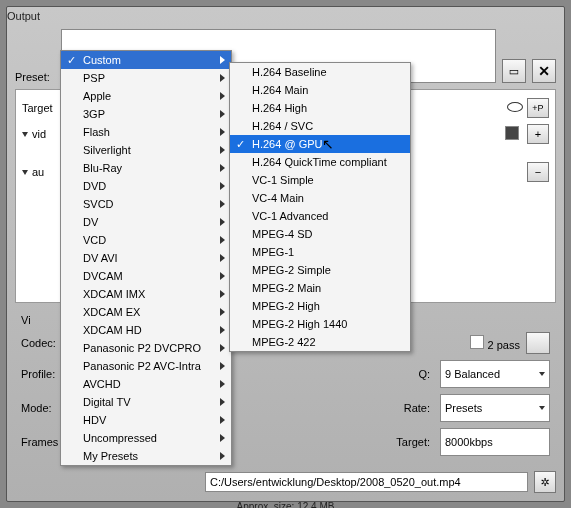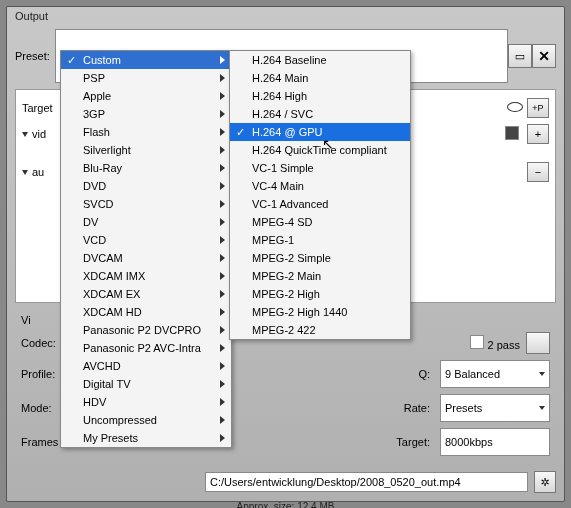--- a/index.html
+++ b/index.html
@@ -1,18 +1,18 @@
 <!DOCTYPE html>
 <html><head>
 <meta charset="utf-8">
 <style>
 body{margin:0;font-family:Tahoma,Arial,sans-serif;font-size:11px;background:#888;width:571px;height:508px;overflow:hidden}
 .win{position:absolute;left:6px;top:6px;right:6px;bottom:6px;background:linear-gradient(#c8c8c8,#b0b0b0);border:1px solid #555;border-radius:2px}
-.title{padding:3px 8px;font-size:11px;color:#222}
-.row{display:flex;align-items:center;padding:4px 8px;gap:0}
+.title{padding:3px 0;font-size:11px;color:#222}
+.row{display:flex;align-items:flex-end;padding:4px 8px;gap:6px}
 .lbl{width:40px}
 .combo{flex:1;background:#fff;border:1px solid #888;height:18px;display:flex;align-items:center;padding:17px 4px;font-size:11px}
 .tri{width:0;height:0;border-left:4px solid transparent;border-right:4px solid transparent;border-top:5px solid #000;margin-right:4px}
 .btn{width:22px;height:22px;background:linear-gradient(#f8f8f8,#d8d8d8);border:1px solid #777;display:flex;align-items:center;justify-content:center;cursor:pointer}
 .x{font-size:14px;font-weight:bold}
 .body{background:#fff;margin:2px 8px;height:200px;border:1px solid #999;padding:6px;position:relative}
 .lower{margin:2px 8px;padding:6px}
 .lrow{display:flex;align-items:center;gap:6px;padding:3px 0}
 .lrow .lbl{width:50px}
 .rlbl{width:40px;text-align:right;margin-left:auto;margin-right:4px}
@@ -23,21 +23,21 @@
 .bottom{display:flex;align-items:center;margin:6px 8px;gap:6px}
 .path{flex:1;background:#fff;border:1px solid #888;height:18px;display:flex;align-items:center;padding:0 4px;font-size:11px;margin-left:190px}
 .sz{text-align:center;padding:2px 12px;font-size:10px;color:#222}
 .eye{width:14px;height:8px;border:1px solid #333;border-radius:50%;display:inline-block}
 .tree-item{display:flex;align-items:center;gap:4px;padding:2px 0}
 .tree-arrow{width:0;height:0;border-left:3px solid transparent;border-right:3px solid transparent;border-top:5px solid #333}
 
 
 .menu{position:absolute;background:#f4f4f4;border:1px solid #888;box-shadow:2px 2px 4px rgba(0,0,0,.3);font-size:11px;z-index:10}
 .menu1{left:60px;top:50px;width:170px}
-.menu2{left:229px;top:50px;width:180px}
+.menu2{left:229px;top:62px;width:180px}
 .mi{padding:3px 18px 3px 22px;position:relative;cursor:default;white-space:nowrap}
 .mi.sel-hl{background:#2f6fd0;color:#fff}
 .mi.hl2{background:#1a6fe0;color:#fff}
 .arr{position:absolute;right:6px;top:5px;width:0;height:0;border-top:4px solid transparent;border-bottom:4px solid transparent;border-left:5px solid #333}
 .mi.sel-hl .arr{border-left-color:#fff}
 .chkmark{position:absolute;left:6px}
 .cursor{position:absolute;left:322px;top:136px;z-index:20;font-size:14px;pointer-events:none}
 </style>
 </head>
 <body>
@@ -129,20 +129,21 @@
     <div class="mi">PSP<span class="arr"></span></div>
     <div class="mi">Apple<span class="arr"></span></div>
     <div class="mi">3GP<span class="arr"></span></div>
     <div class="mi">Flash<span class="arr"></span></div>
     <div class="mi">Silverlight<span class="arr"></span></div>
     <div class="mi">Blu-Ray<span class="arr"></span></div>
     <div class="mi">DVD<span class="arr"></span></div>
     <div class="mi">SVCD<span class="arr"></span></div>
     <div class="mi">DV<span class="arr"></span></div>
     <div class="mi">VCD<span class="arr"></span></div>
+    <div class="mi">DV AVI<span class="arr"></span></div>
     <div class="mi">DVCAM<span class="arr"></span></div>
     <div class="mi">XDCAM IMX<span class="arr"></span></div>
     <div class="mi">XDCAM EX<span class="arr"></span></div>
     <div class="mi">XDCAM HD<span class="arr"></span></div>
     <div class="mi">Panasonic P2 DVCPRO<span class="arr"></span></div>
     <div class="mi">Panasonic P2 AVC-Intra<span class="arr"></span></div>
     <div class="mi">AVCHD<span class="arr"></span></div>
     <div class="mi">Digital TV<span class="arr"></span></div>
     <div class="mi">HDV<span class="arr"></span></div>
     <div class="mi">Uncompressed<span class="arr"></span></div>

